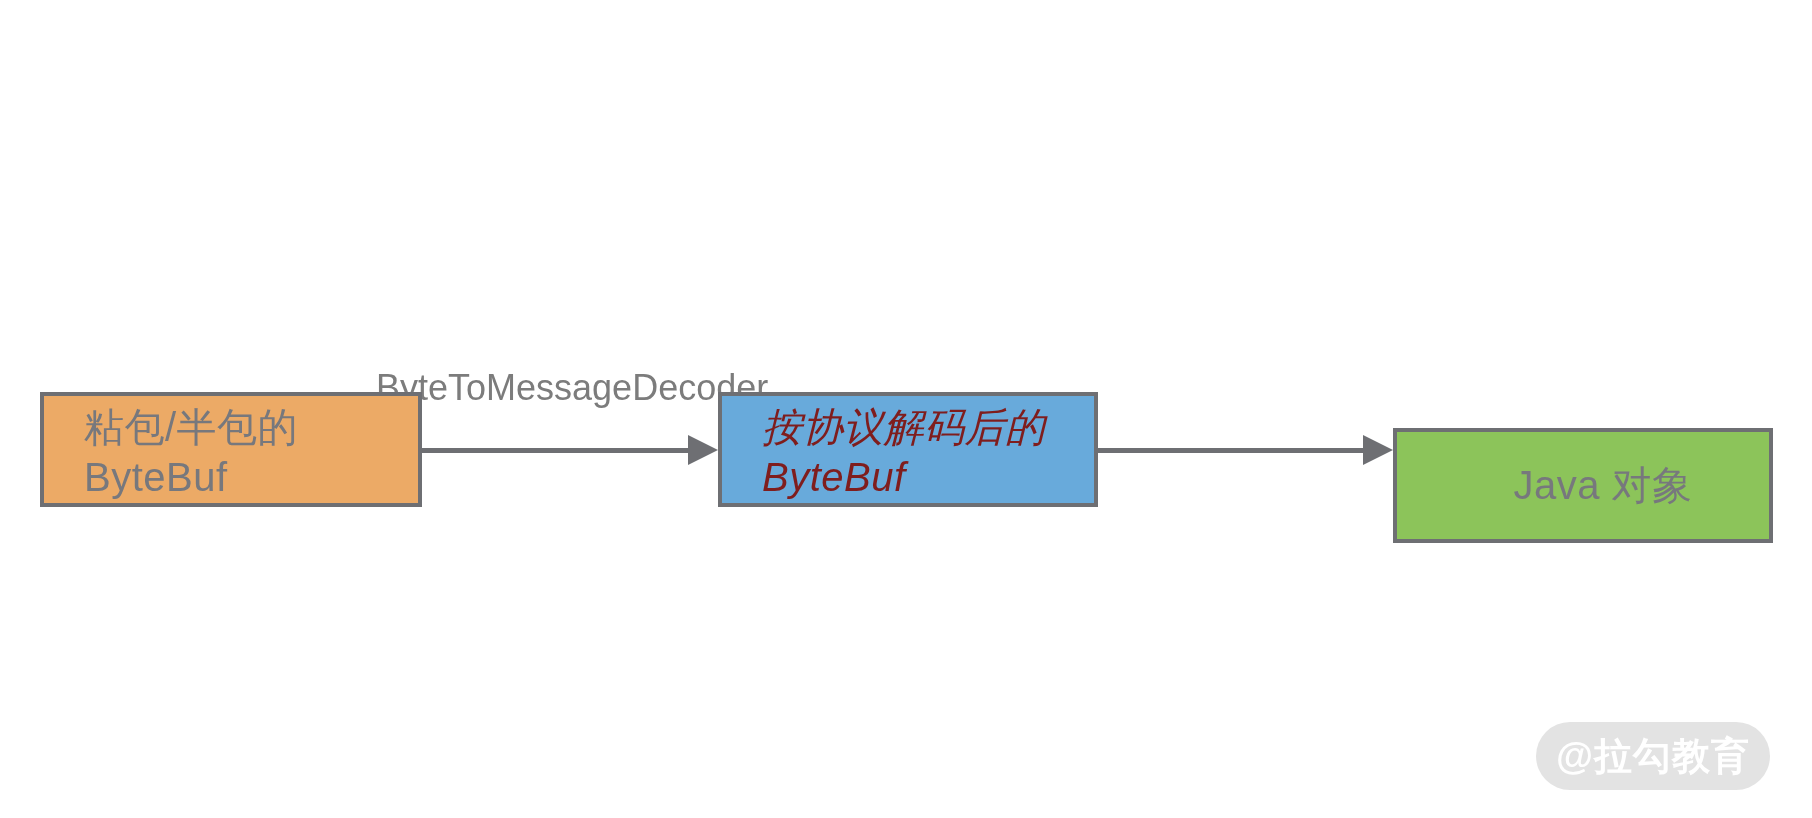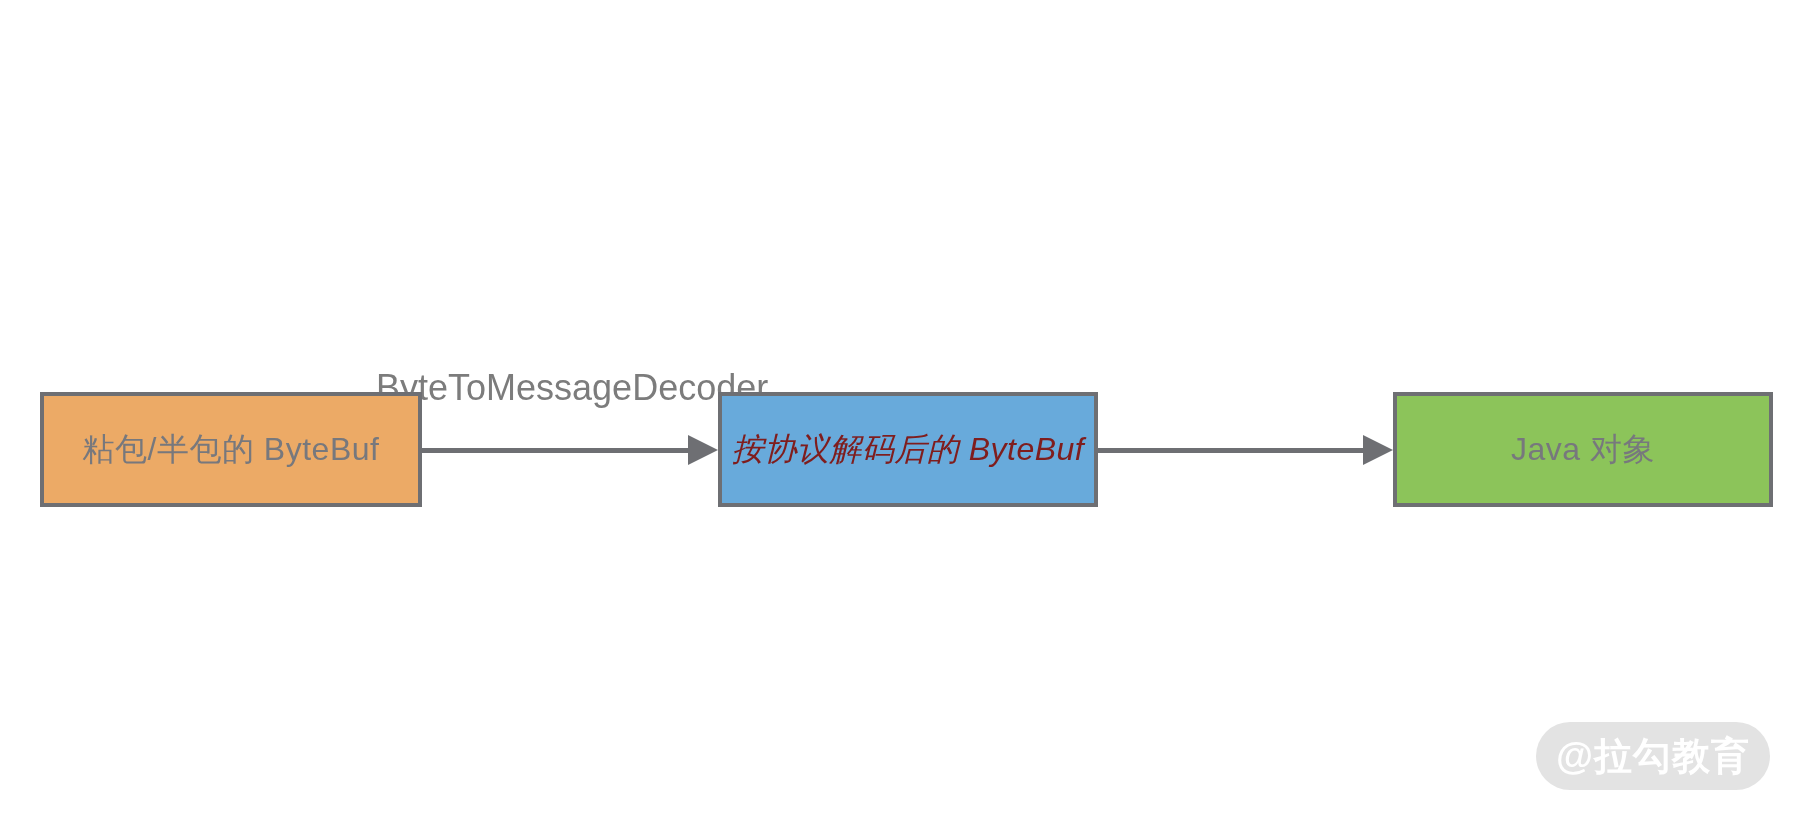--- a/index.html
+++ b/index.html
@@ -15,28 +15,29 @@
     background: #ffffff;
   }
   .node {
     position: absolute;
     top: 392px;
     height: 115px;
     border: 4px solid #6E6F73;
     display: flex;
     align-items: center;
     justify-content: center;
-    font-size: 32px;
+    font-size: 40px;
     font-weight: 500;
     color: #77787D;
     letter-spacing: 0.5px;
+    padding-left: 40px;
   }
   .node-source  { left: 40px;   width: 382px; }
   .node-decoded { left: 718px;  width: 380px; }
-  .node-object  { left: 1393px; width: 380px; }
+  .node-object  { left: 1393px; width: 380px; margin-top: 36px; }
 
   .edge-line {
     position: absolute;
     top: 448px;
     height: 5px;
     background: #6E6F73;
   }
   .edge-line-1 { left: 422px;  width: 270px; }
   .edge-line-2 { left: 1098px; width: 269px; }
 

